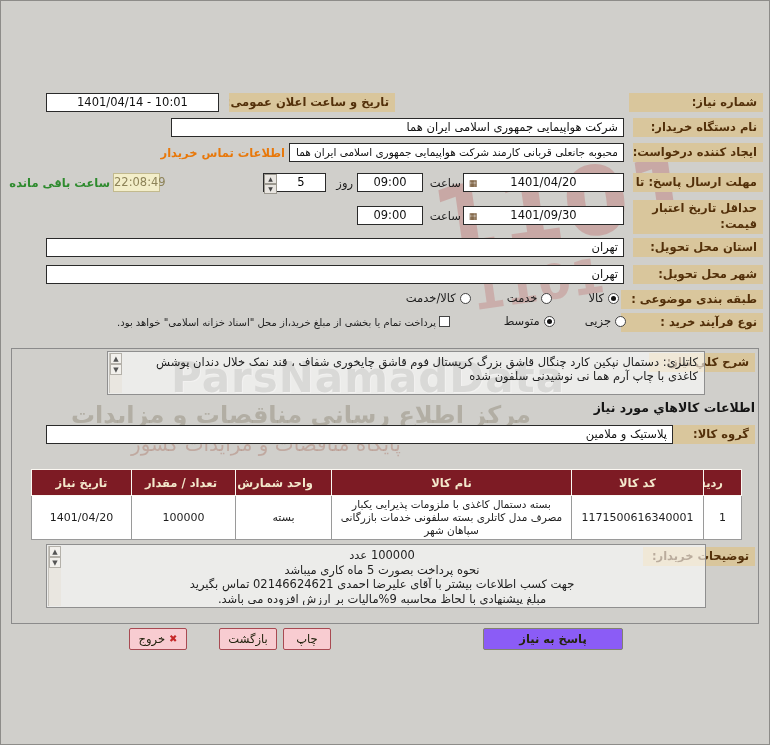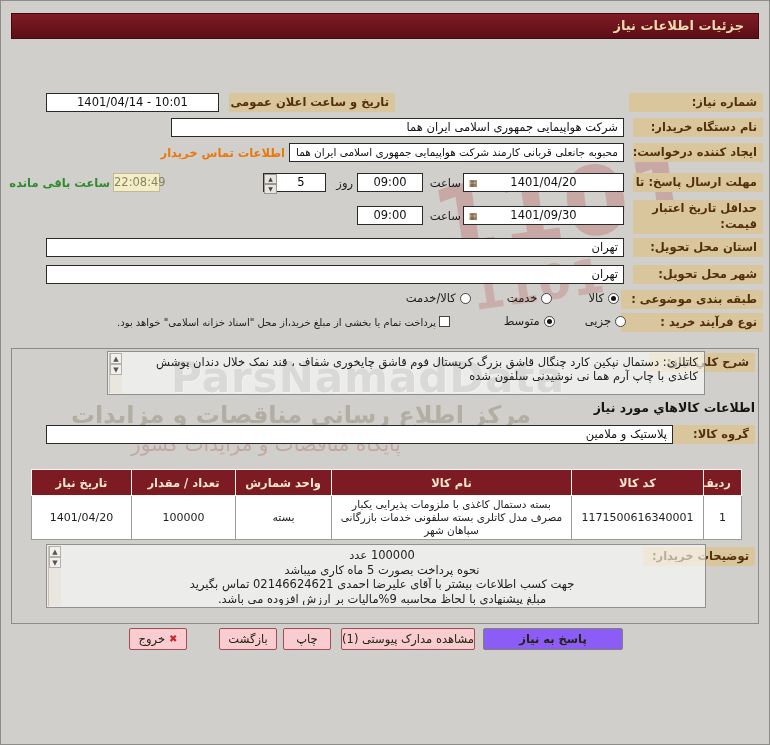--- a/index.html
+++ b/index.html
@@ -53,21 +53,21 @@
   }
   .txt { position:absolute; top:3px; bottom:2px; right:6px; left:18px; line-height:14px; overflow:hidden; }
   .spin { position:absolute; height:19px; background:#fff; border:1px solid #2a2a2a; }
   .spin .val { position:absolute; top:0; bottom:0; right:0; left:13px; text-align:center; line-height:17px; font-size:11.5px; }
   .spin .arrows { position:absolute; left:0; top:0; bottom:0; width:13px; display:flex; flex-direction:column; direction:ltr; }
   .spin .arrows span { flex:1; font-size:6px; line-height:8px; text-align:center; background:#e8e5e0; border:1px solid #9b988f; color:#444; }
   .cal { position:absolute; left:3px; top:3px; width:12px; height:12px; font-size:9px; line-height:12px; color:#5d3a12; text-align:center; }
   .goods-table { position:absolute; border-collapse:collapse; table-layout:fixed; background:transparent; }
   .goods-table th {
     background:#7d1b24; color:#f4e8cc; font-size:11.5px; font-weight:bold;
-    border:1px solid #fbf8f2; height:26px; padding:0 10px; white-space:nowrap; overflow:hidden;
+    border:1px solid #fbf8f2; height:26px; padding:0 18px; white-space:nowrap; overflow:hidden;
   }
   .goods-table td {
     background:#fff; border:1px solid #9a9a9a; font-size:11px; color:#1d1d1d;
     text-align:center; height:44px; padding:1px 4px; vertical-align:middle;
   }
   .goods-table td.small { font-size:10.5px; line-height:13px; }
   .section-title { position:absolute; font-size:12.5px; font-weight:bold; color:#151515; white-space:nowrap; }
   .box { position:absolute; border:1px solid #8b8b8b; }
   .btn {
     position:absolute; height:22px; display:flex; align-items:center; justify-content:center;
@@ -87,23 +87,20 @@
 <body>
 
 <div class="page">
 
   <div class="wm wm-seal1">1101</div>
   <div class="wm wm-seal2">1101</div>
   <div class="wm wm-brand">ParsNamadData</div>
   <div class="wm wm-line1">مرکز اطلاع رسانی مناقصات و مزایدات</div>
   <div class="wm wm-line2">پایگاه مناقصات و مزایدات کشور</div>
 
-  <div class="titlebar">
-    <span>جزئیات اطلاعات نیاز</span>
-  </div>
 
   <div class="lbl" style="top:92px; right:6px; width:134px;">شماره نیاز:</div>
   <div class="lbl" style="top:92px; left:228px; width:166px;">تاریخ و ساعت اعلان عمومی:</div>
   <div class="inp ltr" style="top:92px; left:45px; width:173px;">1401/04/14 - 10:01</div>
 
   <div class="lbl" style="top:117px; right:6px; width:130px;">نام دستگاه خریدار:</div>
   <div class="inp" style="top:117px; left:170px; width:453px;">شرکت هواپیمایی جمهوری اسلامی ایران هما</div>
 
   <div class="lbl" style="top:142px; right:6px; width:130px;">ایجاد کننده درخواست:</div>
   <div class="inp" style="top:142px; left:288px; width:335px; font-size:10.5px;">محبوبه جانعلی قربانی کارمند شرکت هواپیمایی جمهوری اسلامی ایران هما</div>
@@ -231,23 +228,20 @@
       <div>100000 عدد</div>
       <div>نحوه پرداخت بصورت 5 ماه کاری میباشد</div>
       <div>جهت کسب اطلاعات بیشتر با آقای علیرضا احمدی  02146624621 تماس بگیرید</div>
       <div>مبلغ پیشنهادی با لحاظ محاسبه 9%مالیات بر ارزش افزوده می باشد.</div>
     </div>
   </div>
 
   <div class="btn gray" style="top:627px; left:482px; width:140px;">
     <span>پاسخ به نیاز</span>
   </div>
-  <div class="btn pink" style="top:627px; left:340px; width:134px;">
-    <span>مشاهده مدارک پیوستی (1)</span>
-  </div>
   <div class="btn pink" style="top:627px; left:282px; width:48px;">
     <span>چاپ</span>
   </div>
   <div class="btn pink" style="top:627px; left:218px; width:58px;">
     <span>بازگشت</span>
   </div>
   <div class="btn pink" style="top:627px; left:128px; width:58px;">
     <span class="exit-ic">✖</span>
     <span>خروج</span>
   </div>

